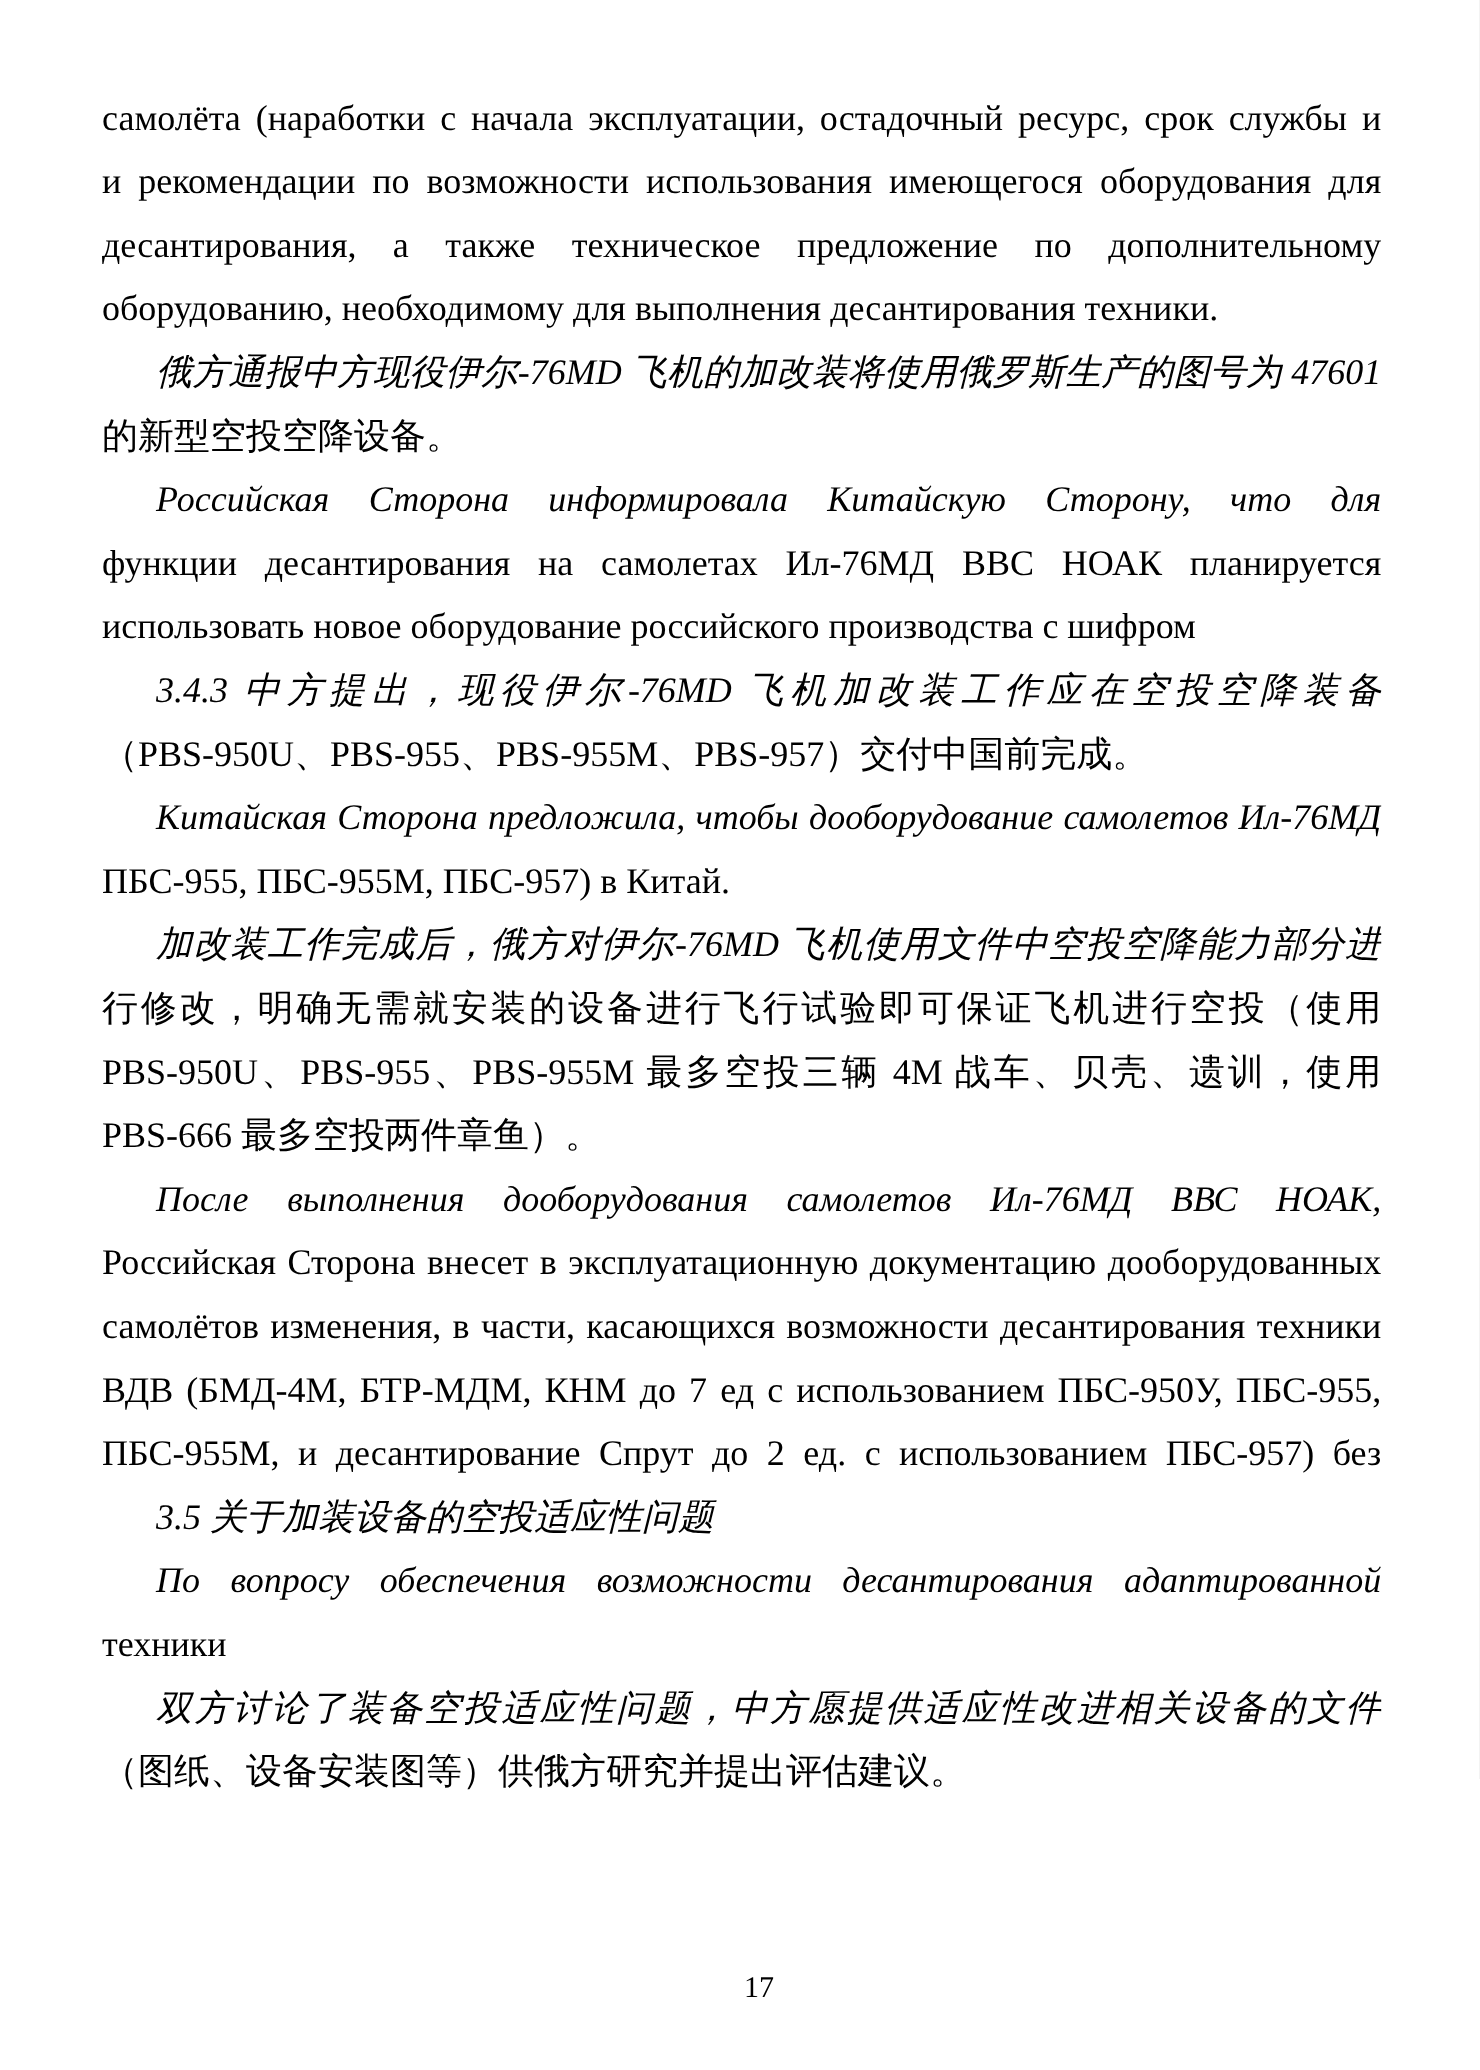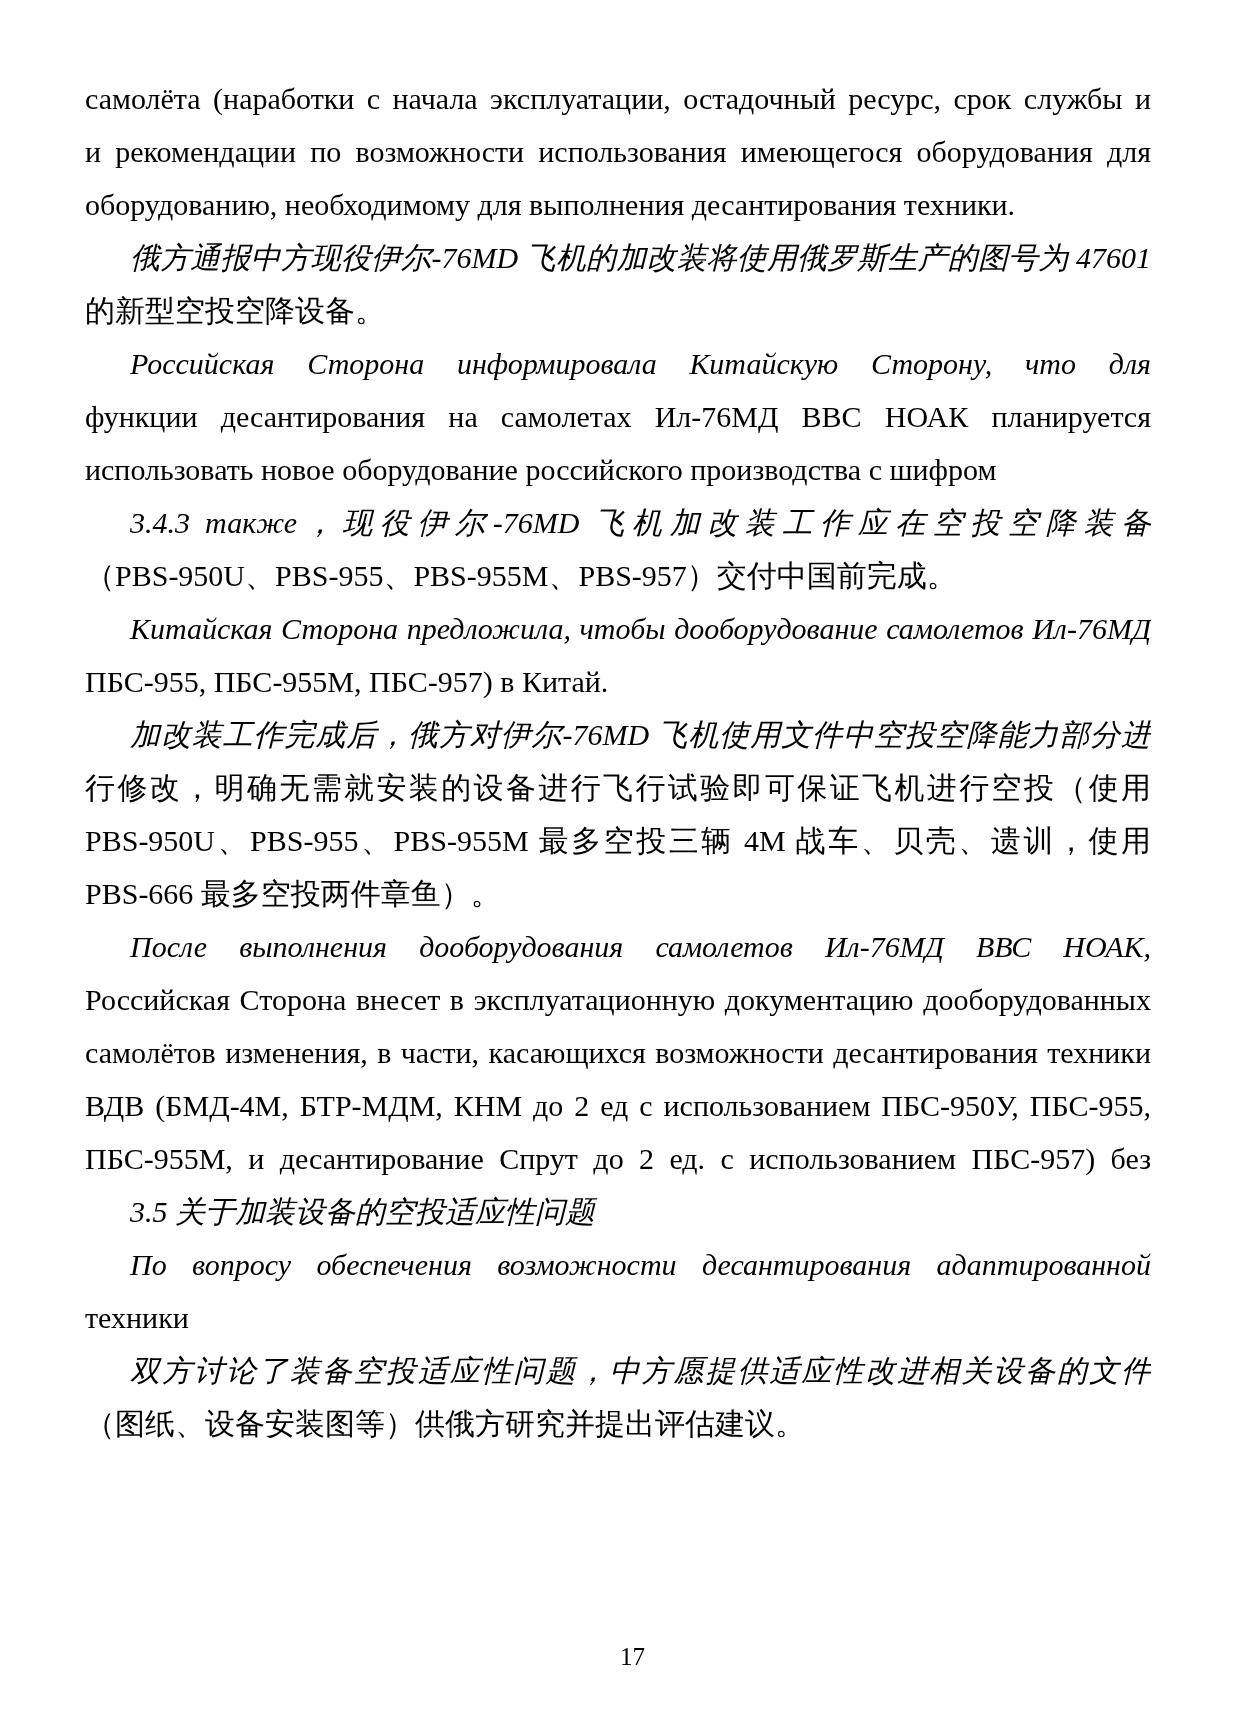--- a/index.html
+++ b/index.html
@@ -47,38 +47,39 @@
   }
 </style>
 </head>
 <body>
 
 <div class="page">
   <div class="content">
 
   <div class="line j">самолёта (наработки с начала эксплуатации, остадочный ресурс, срок службы и др.)</div>
       <div class="line j">и рекомендации по возможности использования имеющегося оборудования для</div>
+      <div class="line j">десантирования, а также техническое предложение по дополнительному</div>
       <div class="line">оборудованию, необходимому для выполнения десантирования техники.</div>
       <div class="line j ind">俄方通报中方现役伊尔-76MD 飞机的加改装将使用俄罗斯生产的图号为 47601</div>
       <div class="line">的新型空投空降设备。</div>
       <div class="line j ind">Российская Сторона информировала Китайскую Сторону, что для обеспечения</div>
       <div class="line j">функции десантирования на самолетах Ил-76МД ВВС НОАК планируется</div>
       <div class="line">использовать новое оборудование российского производства с шифром «47601….».</div>
-      <div class="line j ind">3.4.3 также，现役伊尔-76MD 飞机加改装工作应在空投空降装备</div>
+      <div class="line j ind">3.4.3 中方提出，现役伊尔-76MD 飞机加改装工作应在空投空降装备</div>
       <div class="line">（PBS-950U、PBS-955、PBS-955M、PBS-957）交付中国前完成。</div>
       <div class="line j ind">Китайская Сторона предложила, чтобы дооборудование самолетов Ил-76МД</div>
       <div class="line">ПБС-955, ПБС-955М, ПБС-957) в Китай.</div>
       <div class="line j ind">加改装工作完成后，俄方对伊尔-76MD 飞机使用文件中空投空降能力部分进</div>
       <div class="line j">行修改，明确无需就安装的设备进行飞行试验即可保证飞机进行空投（使用</div>
       <div class="line j">PBS-950U、PBS-955、PBS-955M 最多空投三辆 4M 战车、贝壳、遗训，使用</div>
       <div class="line">PBS-666 最多空投两件章鱼）。</div>
       <div class="line j ind">После выполнения дооборудования самолетов Ил-76МД ВВС НОАК,</div>
       <div class="line j">Российская Сторона внесет в эксплуатационную документацию дооборудованных</div>
       <div class="line j">самолётов изменения, в части, касающихся возможности десантирования техники</div>
-      <div class="line j">ВДВ (БМД-4М, БТР-МДМ, КНМ до 2 ед с использованием ПБС-950У, ПБС-955,</div>
+      <div class="line j">ВДВ (БМД-4М, БТР-МДМ, КНМ до 7 ед с использованием ПБС-950У, ПБС-955,</div>
       <div class="line j">ПБС-955М, и десантирование Спрут до 2 ед. с использованием ПБС-957) без</div>
       <div class="line ind">3.5 关于加装设备的空投适应性问题</div>
       <div class="line j ind">По вопросу обеспечения возможности десантирования адаптированной</div>
       <div class="line">техники</div>
       <div class="line j ind">双方讨论了装备空投适应性问题，中方愿提供适应性改进相关设备的文件</div>
       <div class="line">（图纸、设备安装图等）供俄方研究并提出评估建议。</div>
     </div>
   <div class="page-num">17</div>
 </div>
 

